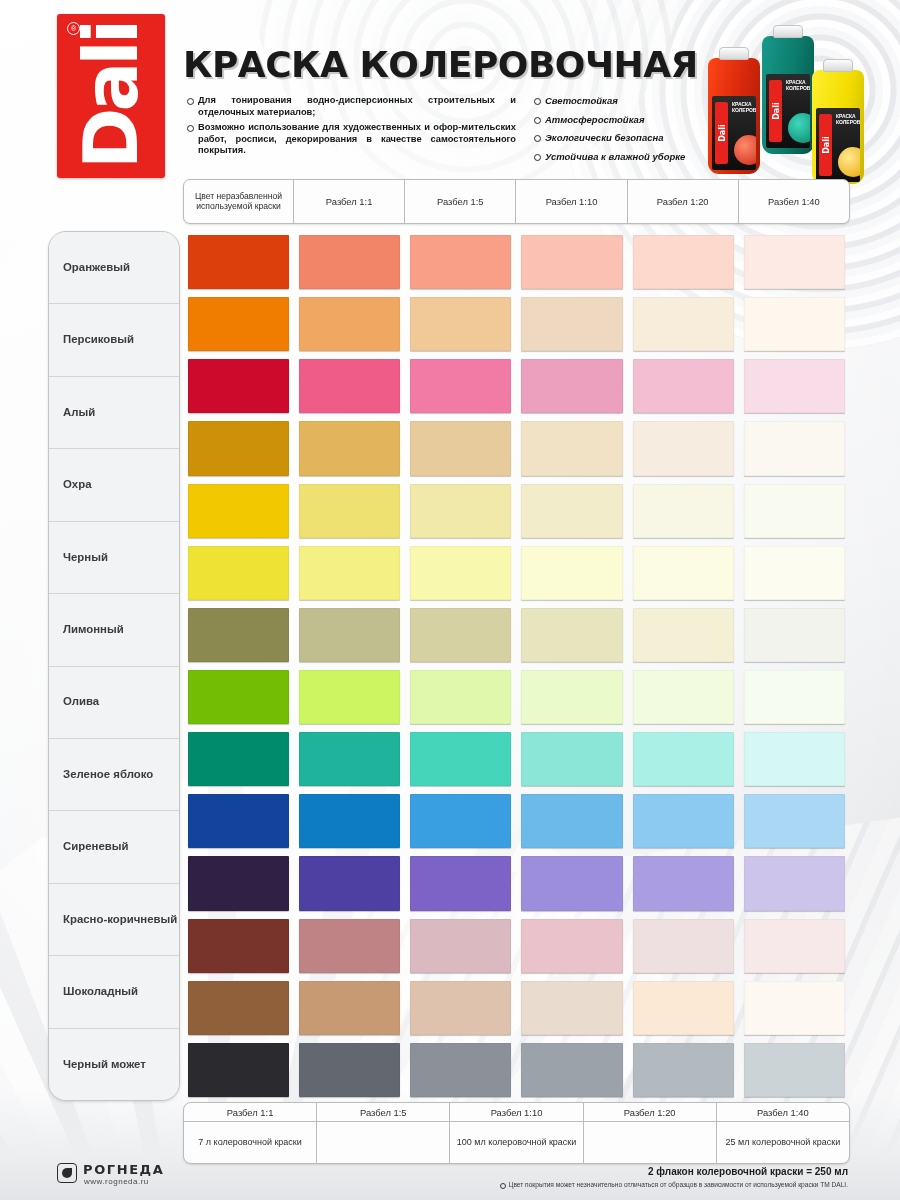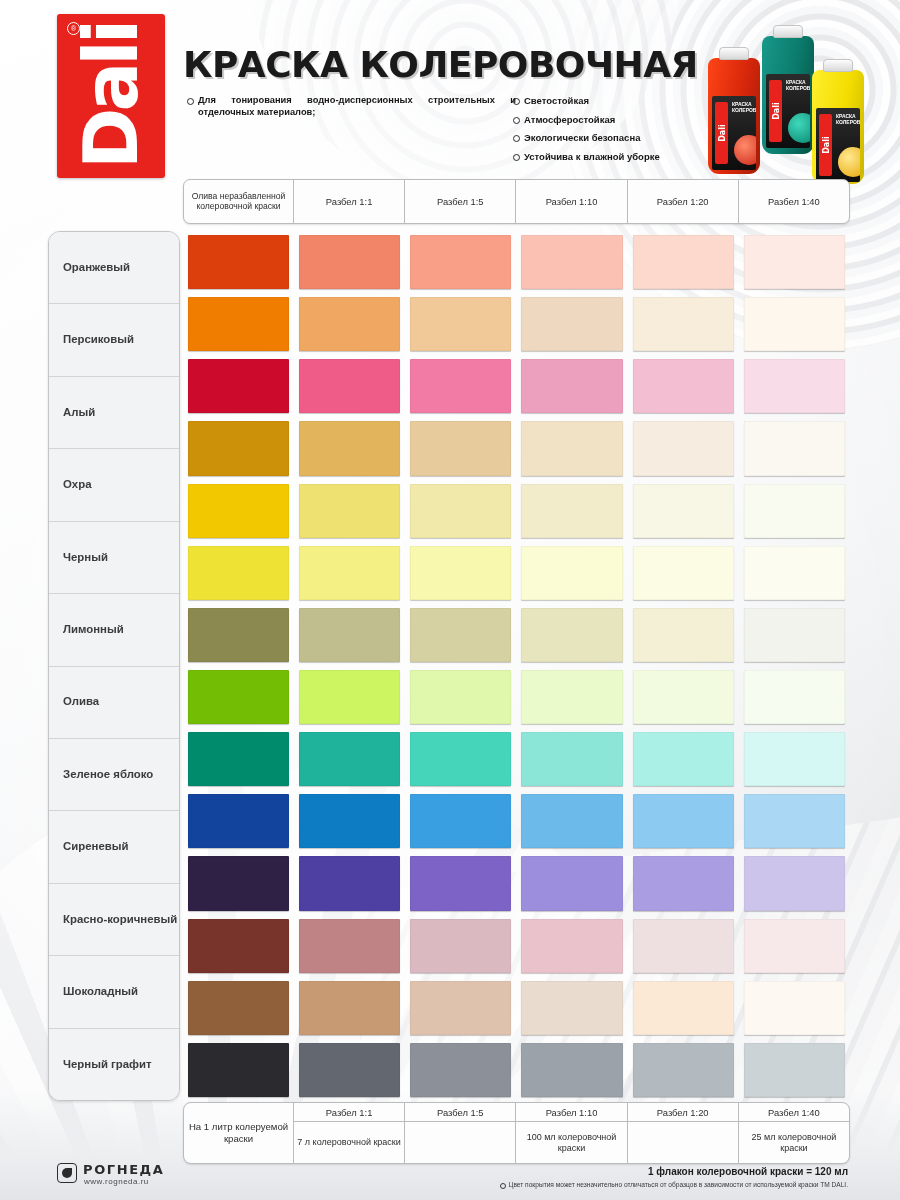--- a/index.html
+++ b/index.html
@@ -108,21 +108,21 @@
     color:#1a1a1a;
     white-space:nowrap;
     text-shadow: 2px 2px 0 #c9c9c9;
   }
 
   
   .bullets-left {
     position:absolute; left:186px; top:95px; width:330px;
   }
   .bullets-right {
-    position:absolute; left:512px; top:95px; width:175px;
+    position:absolute; left:533px; top:95px; width:175px;font-style:italic;
   }
   .bullet {
     position:relative;
     padding-left:12px;
     font-size:9.3px;
     font-weight:bold;
     color:#161616;
     line-height:11.6px;
     margin-bottom:4px;
     text-align:justify;
@@ -194,21 +194,21 @@
     line-height:11px;
     padding:2px 3px;
   }
   .hdr-cell:last-child { border-right:none; }
   .hdr-cell.first { flex:0 0 110px; font-size:8.6px; line-height:9.6px; }
 
   .labels-col {
     position:absolute; left:48px; top:231px; width:132px; height:870px;
     background:#f2f3f4;
     border:1px solid #c3c5c7;
-    border-radius:12px;
+    border-radius:18px;
     box-shadow:0 1px 3px rgba(0,0,0,.13);
     display:flex; flex-direction:column;
     overflow:hidden;
   }
   .label-cell {
     flex:1 1 0;
     display:flex; align-items:center;
     padding-left:14px;
     border-bottom:1px solid #d2d4d6;
     font-size:11.4px;
@@ -319,20 +319,21 @@
 
   <div class="logo">
     <div class="logo-reg">®</div>
     <div class="logo-text">Dali</div>
   </div>
 
   <div class="headline">КРАСКА КОЛЕРОВОЧНАЯ</div>
 
   <div class="bullets-left">
     <div class="bullet">Для тонирования водно-дисперсионных строительных и отделочных материалов;</div>
+    <div class="bullet">Возможно использование для художественных и офор-мительских работ, росписи, декорирования в качестве самостоятельного покрытия.</div>
   </div>
 
   <div class="bullets-right">
     <div class="bullet">Светостойкая</div>
     <div class="bullet">Атмосферостойкая</div>
     <div class="bullet">Экологически безопасна</div>
     <div class="bullet">Устойчива к влажной уборке</div>
   </div>
 
   <div class="bottles">
@@ -362,41 +363,41 @@
         <div class="brand">
             <span>Dali</span>
           </div>
         <div class="kr">КРАСКА КОЛЕРОВОЧНАЯ</div>
         <div class="fruit" style="background:radial-gradient(circle at 35% 35%,#ffe98f,#e8a200);"></div>
       </div>
     </div>
   </div>
 
   <div class="hdr-table">
-    <div class="hdr-cell first">Олива неразбавленной колеровочной краски</div>
+    <div class="hdr-cell first">Цвет неразбавленной используемой краски</div>
     <div class="hdr-cell">Разбел 1:1</div>
     <div class="hdr-cell">Разбел 1:5</div>
     <div class="hdr-cell">Разбел 1:10</div>
     <div class="hdr-cell">Разбел 1:20</div>
     <div class="hdr-cell">Разбел 1:40</div>
   </div>
 
   <div class="labels-col" id="labels-col">
       <div class="label-cell">Оранжевый</div>
       <div class="label-cell">Персиковый</div>
       <div class="label-cell">Алый</div>
       <div class="label-cell">Охра</div>
       <div class="label-cell">Черный</div>
       <div class="label-cell">Лимонный</div>
       <div class="label-cell">Олива</div>
       <div class="label-cell">Зеленое яблоко</div>
       <div class="label-cell">Сиреневый</div>
       <div class="label-cell">Красно-коричневый</div>
       <div class="label-cell">Шоколадный</div>
-      <div class="label-cell">Черный графит</div>
+      <div class="label-cell">Черный может</div>
     </div>
 
   <div class="swatch-grid" id="swatch-grid">
       <div class="swatch-cellwrap">
         <div class="swatch" style="background: rgb(221, 63, 12);"></div>
       </div>
       <div class="swatch-cellwrap">
         <div class="swatch" style="background: rgb(242, 132, 104);"></div>
       </div>
       <div class="swatch-cellwrap">
@@ -641,42 +642,41 @@
       </div>
       <div class="swatch-cellwrap">
         <div class="swatch" style="background: rgb(178, 186, 192);"></div>
       </div>
       <div class="swatch-cellwrap">
         <div class="swatch" style="background: rgb(204, 211, 215);"></div>
       </div>
     </div>
 
   <div class="footer-table">
-    <div class="f-first">На 1 литр колеруемой краски</div>
     <div class="f-col">
       <div class="f-top">Разбел 1:1</div>
       <div class="f-bot">7 л колеровочной краски</div>
     </div>
     <div class="f-col">
       <div class="f-top">Разбел 1:5</div>
     </div>
     <div class="f-col">
       <div class="f-top">Разбел 1:10</div>
       <div class="f-bot">100 мл колеровочной краски</div>
     </div>
     <div class="f-col">
       <div class="f-top">Разбел 1:20</div>
     </div>
     <div class="f-col">
       <div class="f-top">Разбел 1:40</div>
       <div class="f-bot">25 мл колеровочной краски</div>
     </div>
   </div>
 
-  <div class="note-vol">1 флакон колеровочной краски = 120 мл</div>
+  <div class="note-vol">2 флакон колеровочной краски = 250 мл</div>
   <div class="note-disc">Цвет покрытия может незначительно отличаться от образцов в зависимости от используемой краски ТМ DALI.</div>
 
   <div class="rogneda">
     <div class="rog-mark"></div>
     <div class="rog-name">РОГНЕДА</div>
     <div class="rog-url">www.rogneda.ru</div>
   </div>
 
 </div>
 

